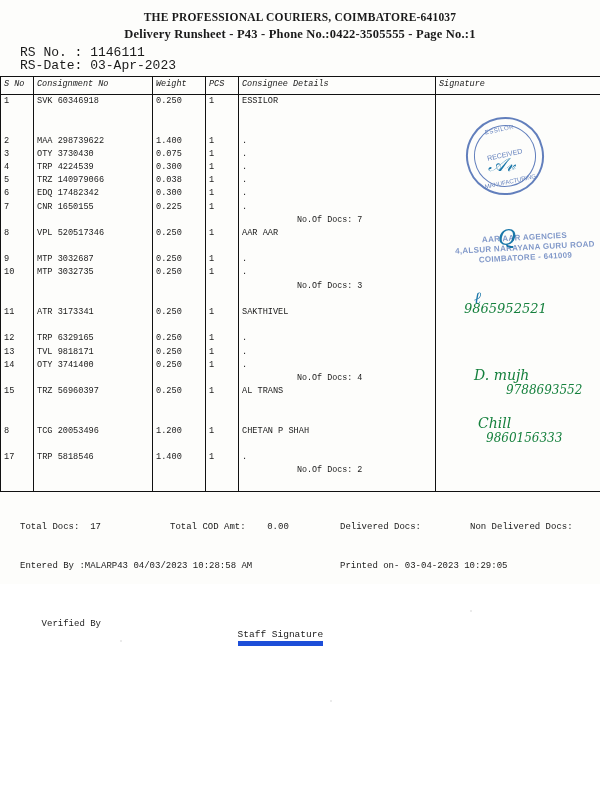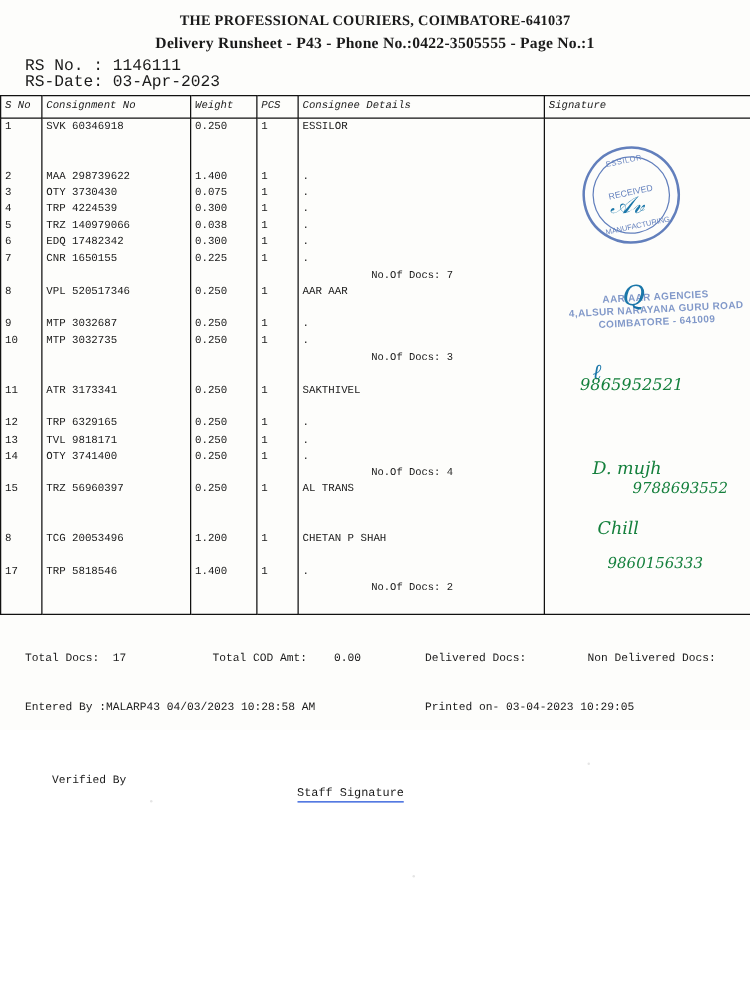--- a/index.html
+++ b/index.html
@@ -187,21 +187,21 @@
     font-size: 9px;
     white-space: pre;
   }
   .staff-sig {
     position: absolute;
     left: 278px;
     font-size: 9.5px;
     font-family: "Liberation Mono", monospace;
   }
   .underline-sig {
-    border-bottom: 1px solid #1d4ed8;
+    border-bottom: 5px solid #1d4ed8;
     padding-bottom: 1px;
   }
   .speck {
     position: absolute;
     background: #cfcfcf;
     border-radius: 50%;
     opacity: .55;
   }
 </style>
 </head>
@@ -420,21 +420,21 @@
             </div>
             <div class="scribble" style="left:62px; top:130px; font-size:22px;">Q</div>
 
             <div class="scribble" style="left:38px; top:193px; font-size:17px;">ℓ</div>
             <div class="phone-ink" style="left:28px; top:206px;">9865952521</div>
 
             <div class="phone-ink" style="left:38px; top:272px; font-size:14px;">D. mujh</div>
             <div class="phone-ink" style="left:70px; top:288px; font-size:12px;">9788693552</div>
 
             <div class="phone-ink" style="left:42px; top:320px; font-size:14px;">Chill</div>
-            <div class="phone-ink" style="left:50px; top:348px; font-size:12px;">9860156333</div>
+            <div class="phone-ink" style="left:50px; top:336px; font-size:12px;">9860156333</div>
 
           </div>
         </td>
       </tr>
     </tbody>
   </table>
 
   <div class="footer">
     <div class="f-row"><span class="col2" style="width:150px">Total Docs:  17</span><span class="col2" style="width:170px">Total COD Amt:    0.00</span><span class="col2" style="width:130px">Delivered Docs:</span><span class="col2">Non Delivered Docs:</span></div>
     <div class="f-row"><span class="col2" style="width:320px">Entered By :MALARP43 04/03/2023 10:28:58 AM</span><span class="col2">Printed on- 03-04-2023 10:29:05</span></div>

